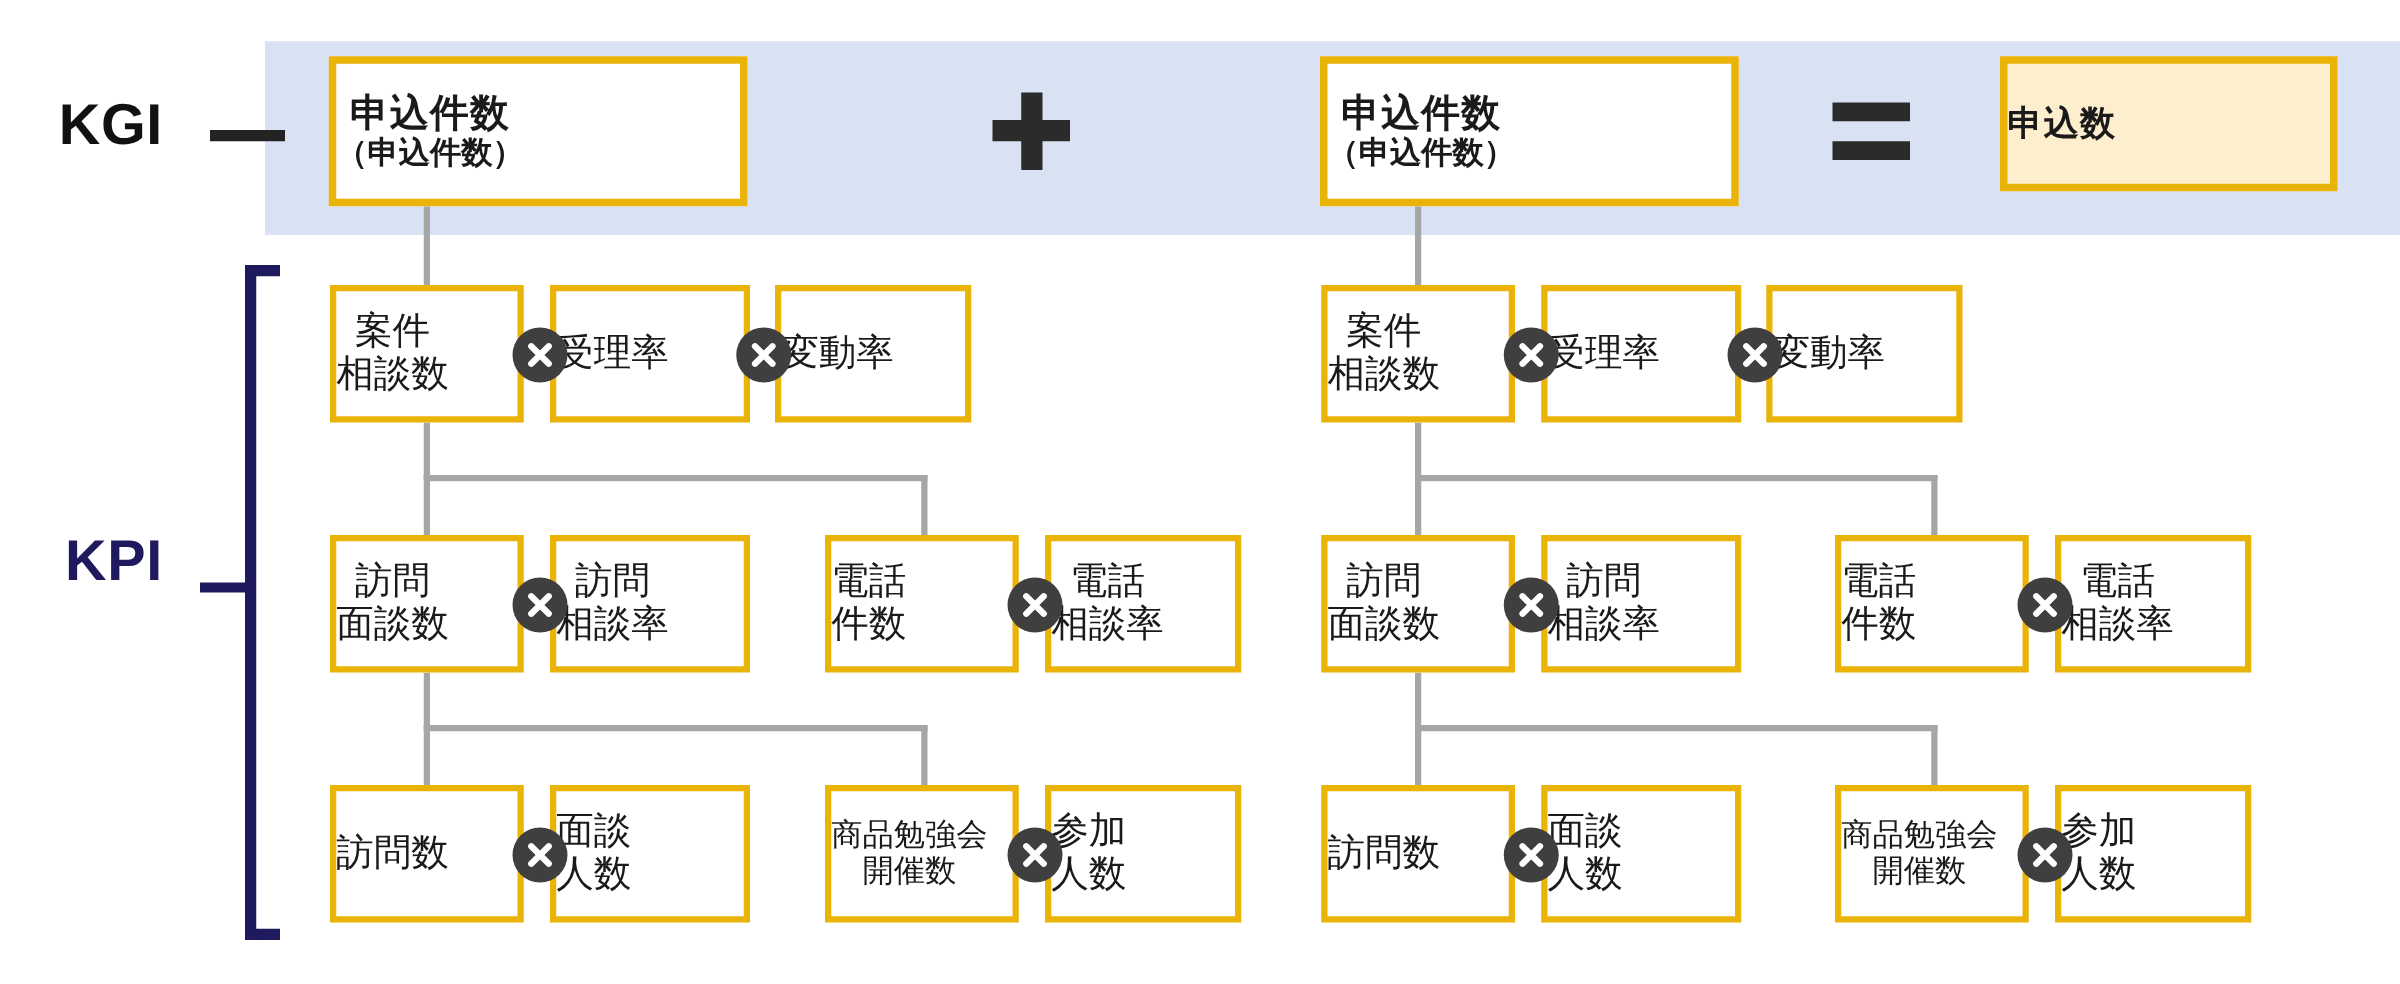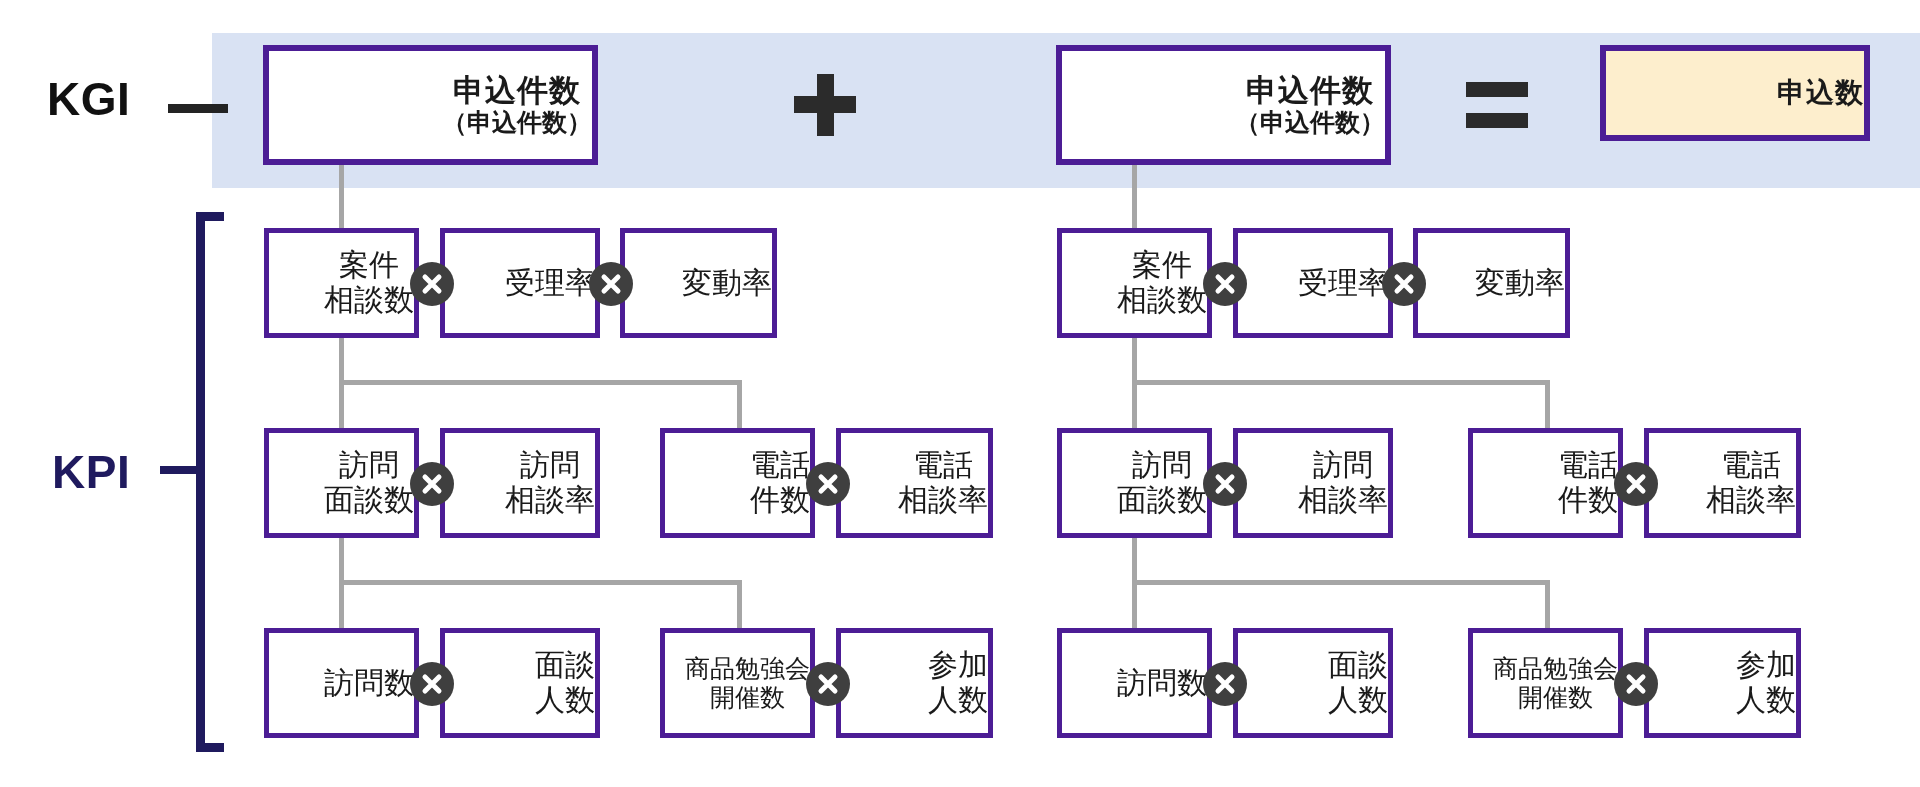--- a/index.html
+++ b/index.html
@@ -19,21 +19,21 @@
 
   
   .side-label{
     position:absolute;
     font-weight:bold;
     letter-spacing:.5px;
     color:#1b1b1b;
     font-family:Liberation Sans, sans-serif;
   }
   #kgi-label{left:47px;top:72px;font-size:46px;color:#111111;}
-  #kpi-label{left:52px;top:445px;font-size:46px;color:#1f1a5e;}
+  #kpi-label{left:52px;top:421px;font-size:46px;color:#1f1a5e;}
 
   .kgi-dash{
     position:absolute;left:168px;top:104px;width:60px;height:9px;
     background:#232323;
   }
 
   
   .kpi-bracket{
     position:absolute;left:196px;top:212px;width:28px;height:540px;
     border-left:9px solid #1f1a5e;
@@ -44,22 +44,22 @@
   .kpi-tick{
     position:absolute;left:160px;top:466px;width:44px;height:8px;
     background:#1f1a5e;
   }
 
   
   .node{
     position:absolute;
     box-sizing:border-box;
     background:#ffffff;
-    border:5px solid #4c1d95;
-    display:flex;align-items:center;justify-content:flex-end;
+    border:5px solid #eab308;
+    display:flex;align-items:center;justify-content:flex-start;
     text-align:center;
     color:#1a1a1a;
     line-height:1.16;
     font-family:"Liberation Sans","DejaVu Sans",sans-serif;
     z-index:3;
   }
   .node .ln{display:block;}
   .node.kgi{border-width:6px;}
   .node.kgi .t1{font-size:31px;font-weight:bold;letter-spacing:1px;}
   .node.kgi .t2{font-size:25px;font-weight:bold;letter-spacing:0px;}
@@ -133,21 +133,21 @@
 
   <div class="node kgi" style="left:1056px;top:45px;width:335px;height:120px;">
     <div>
       <span class="ln t1">申込件数</span>
       <span class="ln t2">（申込件数）</span>
     </div>
   </div>
 
   <div class="op-eq" style="left:1466px;top:82px;"></div>
 
-  <div class="node goal" style="left:1600px;top:45px;width:270px;height:96px;">
+  <div class="node goal" style="left:1600px;top:45px;width:270px;height:108px;">
     <div>
       <span class="ln t1">申込数</span>
     </div>
   </div>
 
   <div class="cv" style="left:339px;top:165px;height:63px;"></div>
 
   <div class="node kpi" style="left:264px;top:228px;width:155px;height:110px;">
     <div>
       <span class="ln">案件</span>

